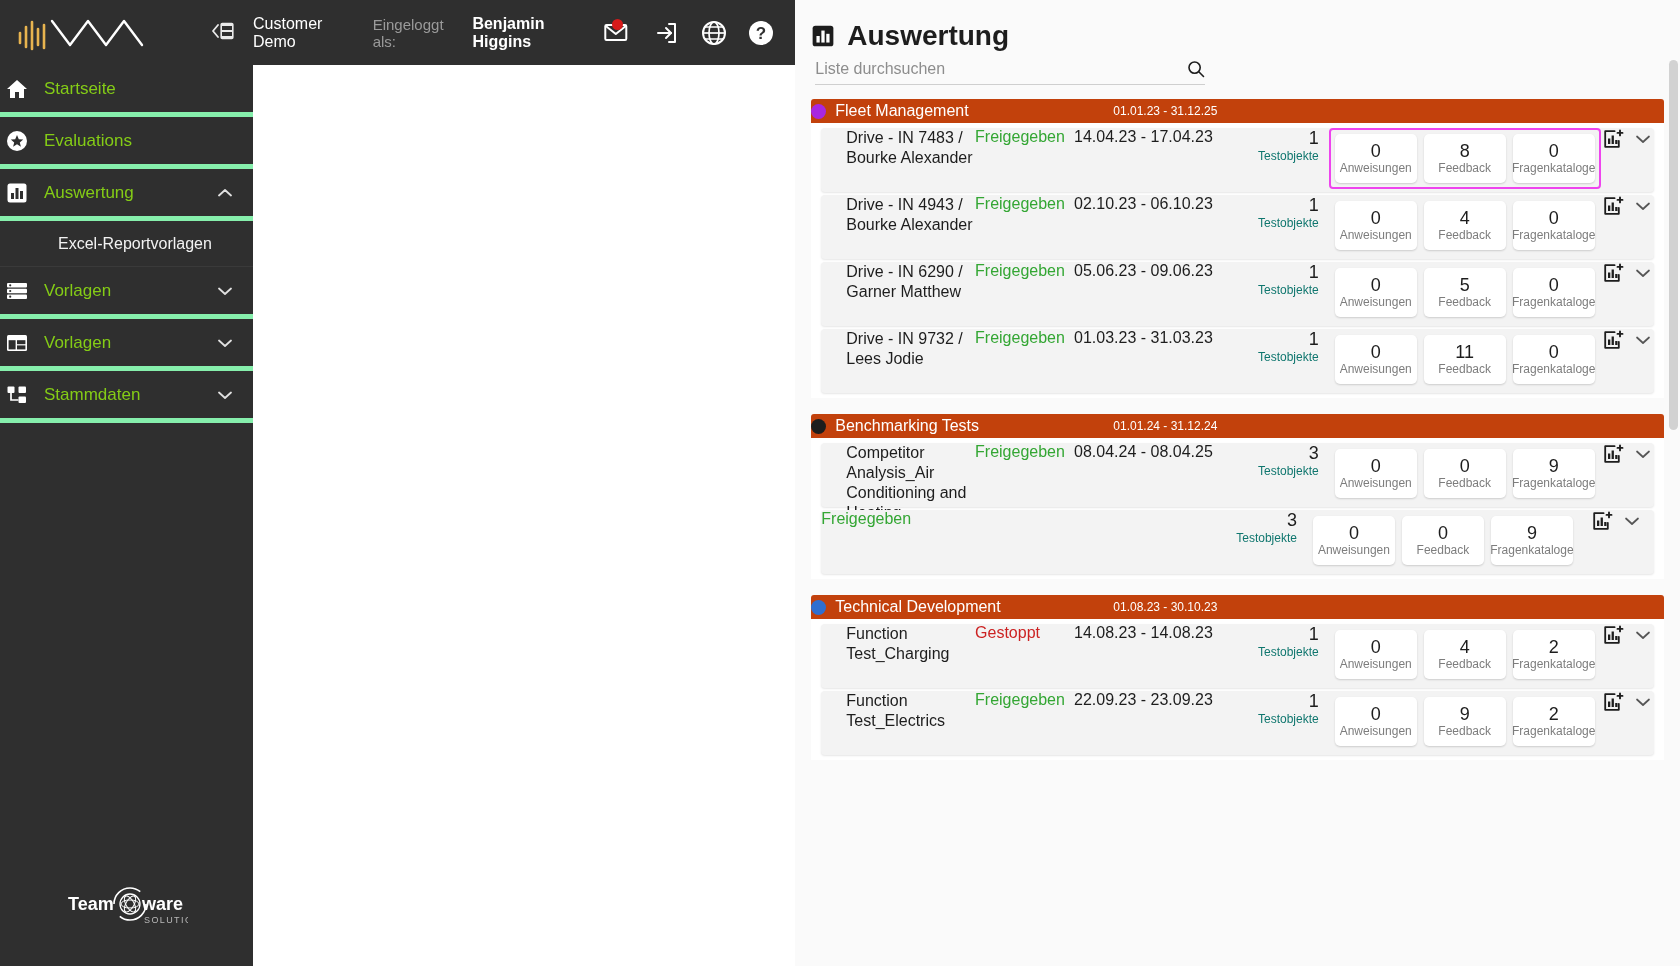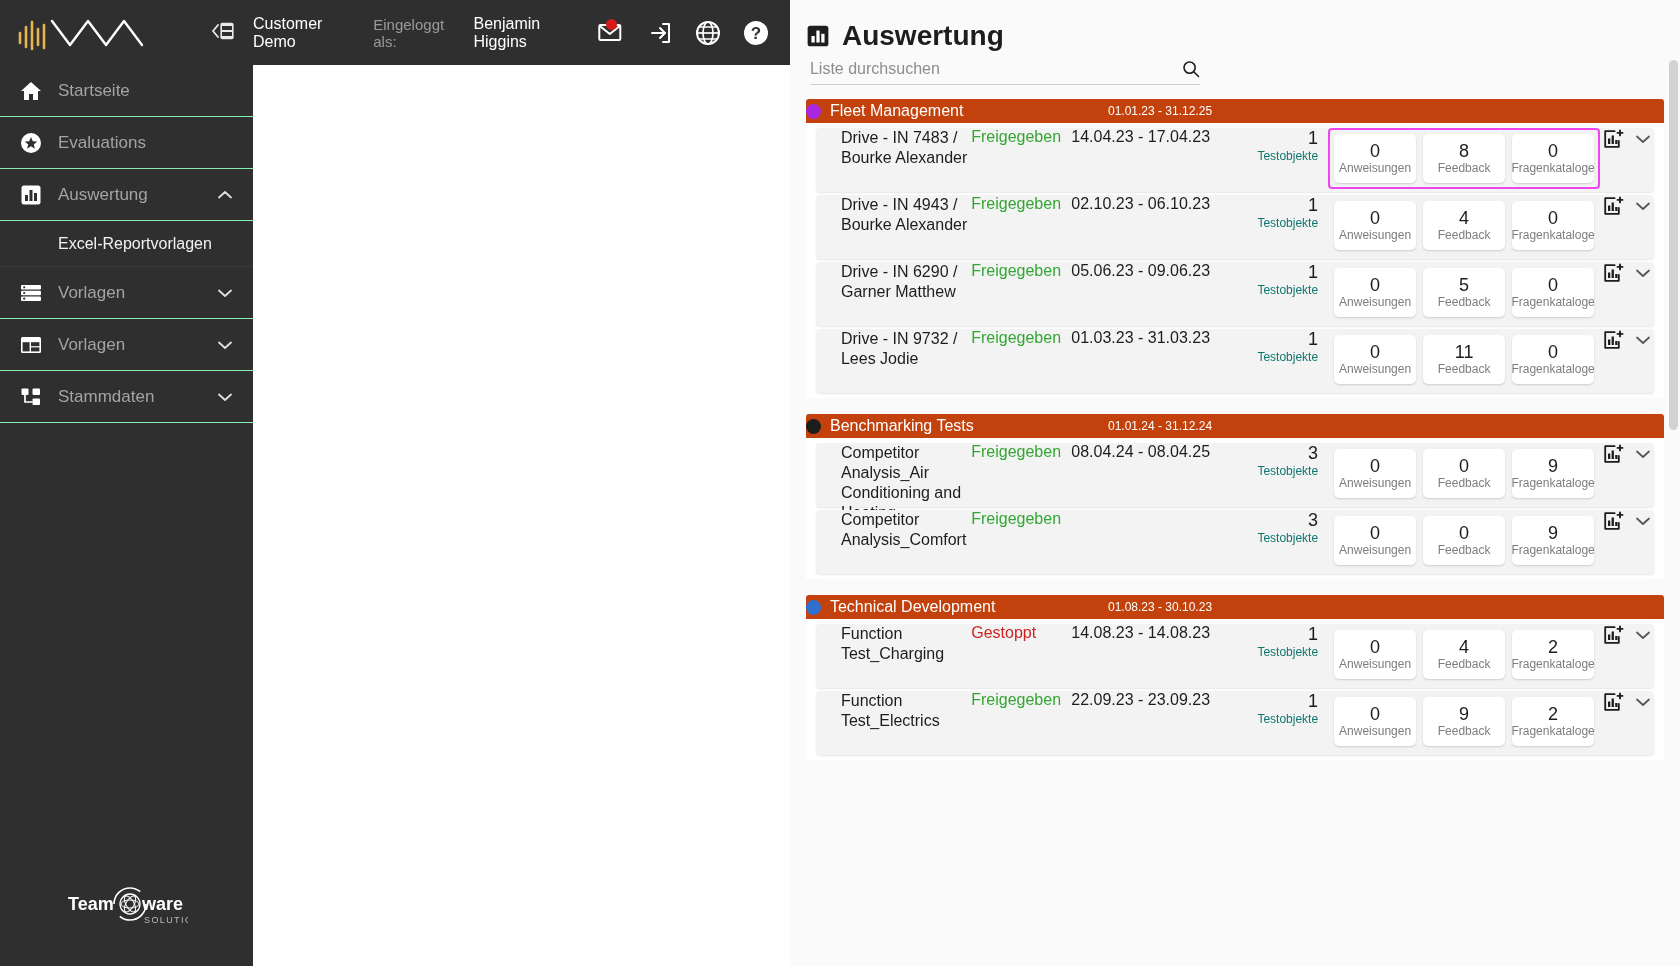--- a/index.html
+++ b/index.html
@@ -20,23 +20,23 @@
   }
   .sidebar-top {
     height: 65px; display: flex; align-items: center;
     justify-content: space-between; padding: 0 18px 0 14px;
   }
   .logo-mark { display: flex; align-items: flex-end; height: 40px; }
   .collapse-btn { cursor: pointer; opacity: .9; }
   .nav { flex: 1 1 auto; overflow: hidden; }
   .nav-item {
     display: flex; align-items: center; gap: 14px;
-    height: 52px; padding: 0 20px 0 18px;
-    font-size: 17px; color: #a3a3a3; cursor: pointer;
-    border-bottom: 1px solid #86efac;
+    height: 52px; padding: 0 20px 0 4px;
+    font-size: 17px; color: #84cc16; cursor: pointer;
+    border-bottom: 5px solid #86efac;
     position: relative;
   }
   .nav-item .ico { width: 26px; display:flex; align-items:center; justify-content:center; }
   .nav-item .label { flex: 1 1 auto; }
   .nav-item .chev { opacity: .85; }
   .nav-sub {
     display: flex; align-items: center; height: 46px;
     padding-left: 58px; font-size: 16px; color: #f2f2f2;
     cursor: pointer; border-bottom: 1px solid #3a3a3a;
   }
@@ -47,21 +47,21 @@
 
   
   .main-col { flex: 1 1 auto; display: flex; flex-direction: row; min-width: 0; }
   .topbar {
     height: 65px; background: #2f2f2f; color: #fff;
     display: flex; align-items: center; justify-content: flex-end;
     gap: 0px; padding-right: 10px;
   }
   .tb-customer { font-size: 16px; color: #fff; margin-right: 30px; cursor: pointer; }
   .tb-loggedlabel { font-size: 15px; color: #9a9a9a; margin-right: 24px; }
-  .tb-username { font-size: 16px; font-weight: normal; color: #fff; margin-right: 18px; }
+  .tb-username { font-size: 16px; font-weight: bold; color: #fff; margin-right: 18px; }
   .tb-icon {
     width: 62px; height: 65px; display:flex; align-items:center; justify-content:center;
     cursor: pointer; position: relative;
   }
   .badge-dot {
     position:absolute; width: 11px; height: 11px; border-radius: 50%;
     background: #d61a1a; top: 19px; right: 19px;
   }
 
   
@@ -591,21 +591,20 @@
         </svg>
       </span>
       <span class="act-icon">
         <svg width="16" height="10" viewBox="0 0 16 10">
                       <polyline points="2,2.5 8,8 14,2.5" fill="none" stroke="#555" stroke-width="1.7" stroke-linecap="round" stroke-linejoin="round"></polyline>
                     </svg>
       </span>
     </div>
   </div>
               <div class="row">
-    <div class="cell-name">Competitor Analysis_Comfort</div>
     <div class="cell-status status-ok">Freigegeben</div>
     <div class="cell-dates"></div>
     <div class="cell-spacer"></div>
     <div class="cell-objects">
       <div class="obj-num">3</div>
       <div class="obj-label">Testobjekte</div>
     </div>
     <div class="metrics">
       <div class="metric">
         <span class="m-num">0</span>

